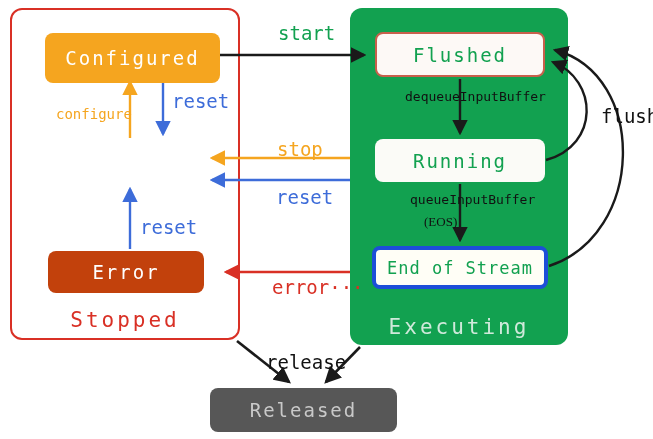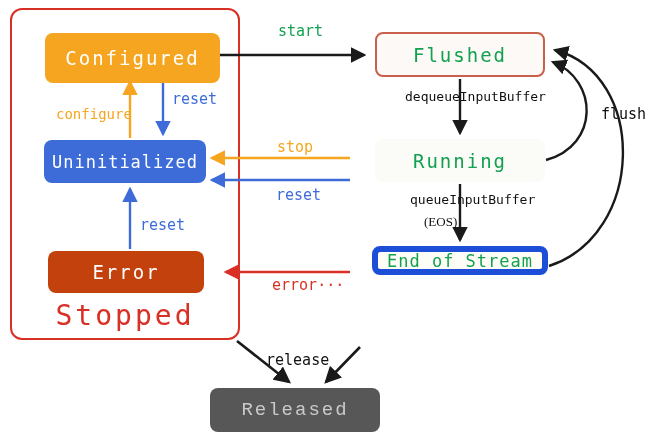--- a/index.html
+++ b/index.html
@@ -4,57 +4,60 @@
 <style>
   * { margin:0; padding:0; box-sizing:border-box; }
   html,body { background:#ffffff; }
   body { font-family:"DejaVu Sans Mono","Liberation Mono",monospace; }
   .canvas { position:relative; width:653px; height:439px; background:#fff; overflow:hidden; }
 
   .group { position:absolute; border-radius:12px; z-index:1; }
   .group-stopped { left:10px; top:8px; width:230px; height:332px; border:2px solid #D93025; background:#fff; }
   .group-executing { left:350px; top:8px; width:218px; height:337px; background:#12A150; }
   .group-label { position:absolute; left:0; right:0; bottom:6px; text-align:center;
-                 font-size:28px; letter-spacing:3px; }
+                 font-size:21px; letter-spacing:3px; }
   .group-stopped .group-label { color:#D93025; }
   .group-executing .group-label { color:#CFE9DA; }
 
   svg.arrows { position:absolute; left:0; top:0; z-index:2; pointer-events:none; }
 
   .state { position:absolute; z-index:3; display:flex; align-items:center; justify-content:center;
            border-radius:8px; font-size:19px; letter-spacing:2px; white-space:nowrap; }
   .state-configured    { left:45px;  top:33px;  width:175px; height:50px; background:#F5A51F; color:#fff; }
   .state-uninitialized { left:44px;  top:140px; width:162px; height:43px; background:#3D6CD9; color:#fff; font-size:17px; letter-spacing:1px; }
   .state-error         { left:48px;  top:251px; width:156px; height:42px; background:#c2410c; color:#fff; }
   .state-flushed       { left:375px; top:32px;  width:170px; height:45px; background:#FDF9F6; border:2px solid #C8604C; color:#12A150; }
   .state-running       { left:375px; top:139px; width:170px; height:43px; background:#FBFBF7; color:#12A150; }
-  .state-eos           { left:372px; top:246px; width:176px; height:29px; background:#FFFEF6; border:6px solid #1d4ed8; color:#12A150; font-size:17px; letter-spacing:1px; }
-  .state-released      { left:210px; top:388px; width:170px; height:44px; background:#575757; color:#C9C9C9;font-family:Liberation Mono, monospace; }
+  .state-eos           { left:372px; top:246px; width:176px; height:43px; background:#FFFEF6; border:4px solid #1d4ed8; color:#12A150; font-size:17px; letter-spacing:1px; }
+  .state-released      { left:210px; top:388px; width:187px; height:44px; background:#575757; color:#C9C9C9; }
 
-  .edge-label { position:absolute; z-index:4; font-size:15px; white-space:nowrap; }
+  .edge-label { position:absolute; z-index:4; font-size:19px; white-space:nowrap; }
   .lbl-start            { left:278px; top:22px;  color:#12A150; }
   .lbl-configure        { left:56px;  top:106px; color:#F5A51F; font-size:14px; }
   .lbl-reset-configured { left:172px; top:90px;  color:#3D6CD9; }
   .lbl-stop             { left:277px; top:138px; color:#F5A51F; }
   .lbl-reset-executing  { left:276px; top:186px; color:#3D6CD9; }
   .lbl-reset-error      { left:140px; top:216px; color:#3D6CD9; }
   .lbl-error            { left:272px; top:276px; color:#D93025; }
   .lbl-dequeue          { left:405px; top:89px;  color:#111; font-size:13px; }
   .lbl-queue            { left:410px; top:192px; color:#111; font-size:13px; }
   .lbl-eos              { left:424px; top:214px; color:#111; font-size:13px;font-family:Liberation Serif, serif; }
   .lbl-flush            { left:601px; top:105px; color:#111; }
   .lbl-release          { left:266px; top:351px; color:#111; }
 </style>
 </head>
 <body>
 
 <div class="canvas">
 
   <div class="group group-stopped">
     <div class="group-label">Stopped</div>
+  </div>
+  <div class="group group-executing">
+    <div class="group-label">Executing</div>
   </div>
 
   <svg class="arrows" width="653" height="439" viewBox="0 0 653 439">
     <defs>
       <marker id="mk-black" viewBox="0 0 10 10" refX="8.5" refY="5" markerWidth="6.5" markerHeight="6.5" orient="auto">
         <path d="M0,0 L10,5 L0,10 z" fill="#1a1a1a"></path>
       </marker>
       <marker id="mk-orange" viewBox="0 0 10 10" refX="8.5" refY="5" markerWidth="6.5" markerHeight="6.5" orient="auto">
         <path d="M0,0 L10,5 L0,10 z" fill="#F5A51F"></path>
       </marker>
@@ -75,21 +78,20 @@
     <line x1="350" y1="272" x2="226" y2="272" stroke="#D93025" stroke-width="2.4" marker-end="url(#mk-red)"></line>
     <line x1="460" y1="79" x2="460" y2="133" stroke="#1a1a1a" stroke-width="2.4" marker-end="url(#mk-black)"></line>
     <line x1="460" y1="184" x2="460" y2="240" stroke="#1a1a1a" stroke-width="2.4" marker-end="url(#mk-black)"></line>
     <path d="M 546,160 C 600,145 598,80 553,62" fill="none" stroke="#1a1a1a" stroke-width="2.4" marker-end="url(#mk-black)"></path>
     <path d="M 549,266 C 645,235 648,75 555,50" fill="none" stroke="#1a1a1a" stroke-width="2.4" marker-end="url(#mk-black)"></path>
     <line x1="237" y1="341" x2="289" y2="382" stroke="#1a1a1a" stroke-width="2.6" marker-end="url(#mk-black)"></line>
     <line x1="360" y1="347" x2="326" y2="382" stroke="#1a1a1a" stroke-width="2.6" marker-end="url(#mk-black)"></line>
   </svg>
 
   <div class="state state-configured">Configured</div>
-  <div class="state state-uninitialized">Uninitialized</div>
   <div class="state state-error">Error</div>
   <div class="state state-running">Running</div>
   <div class="state state-flushed">Flushed</div>
   <div class="state state-eos">End of Stream</div>
   <div class="state state-released">Released</div>
 
   <span class="edge-label lbl-start">start</span>
   <span class="edge-label lbl-configure">configure</span>
   <span class="edge-label lbl-reset-configured">reset</span>
   <span class="edge-label lbl-stop">stop</span>

